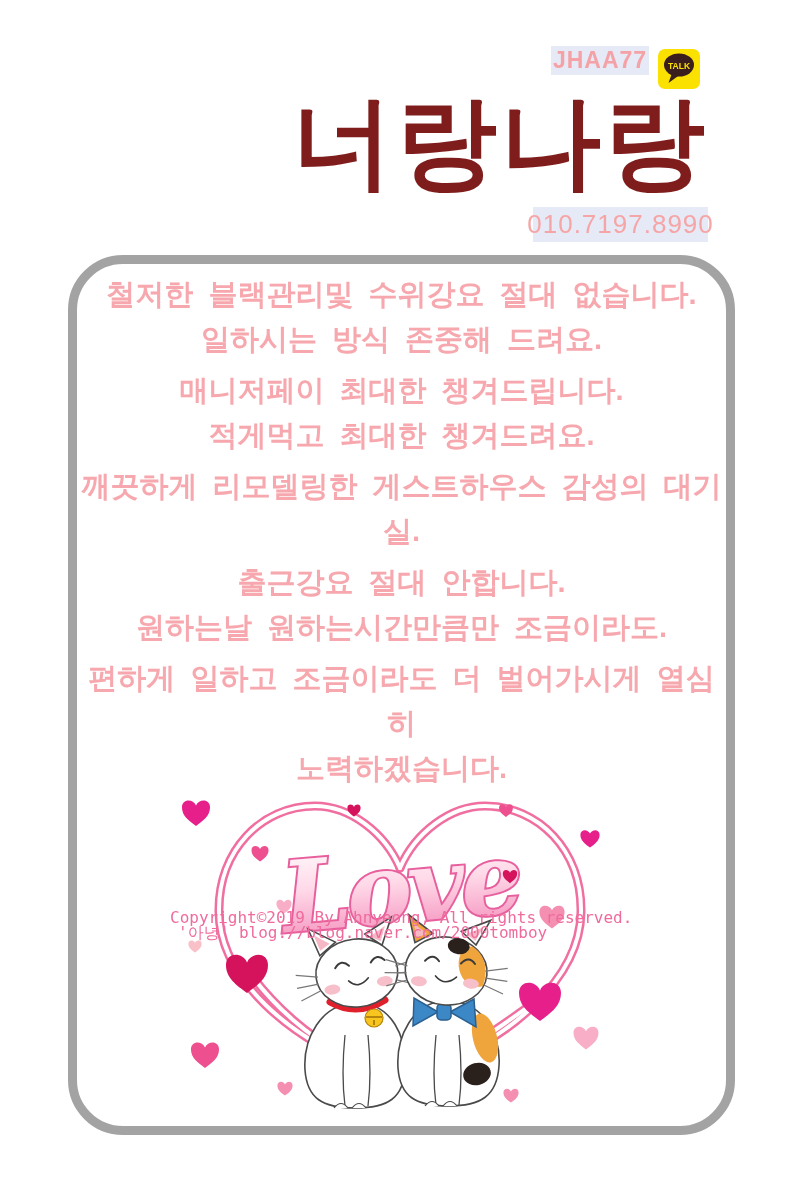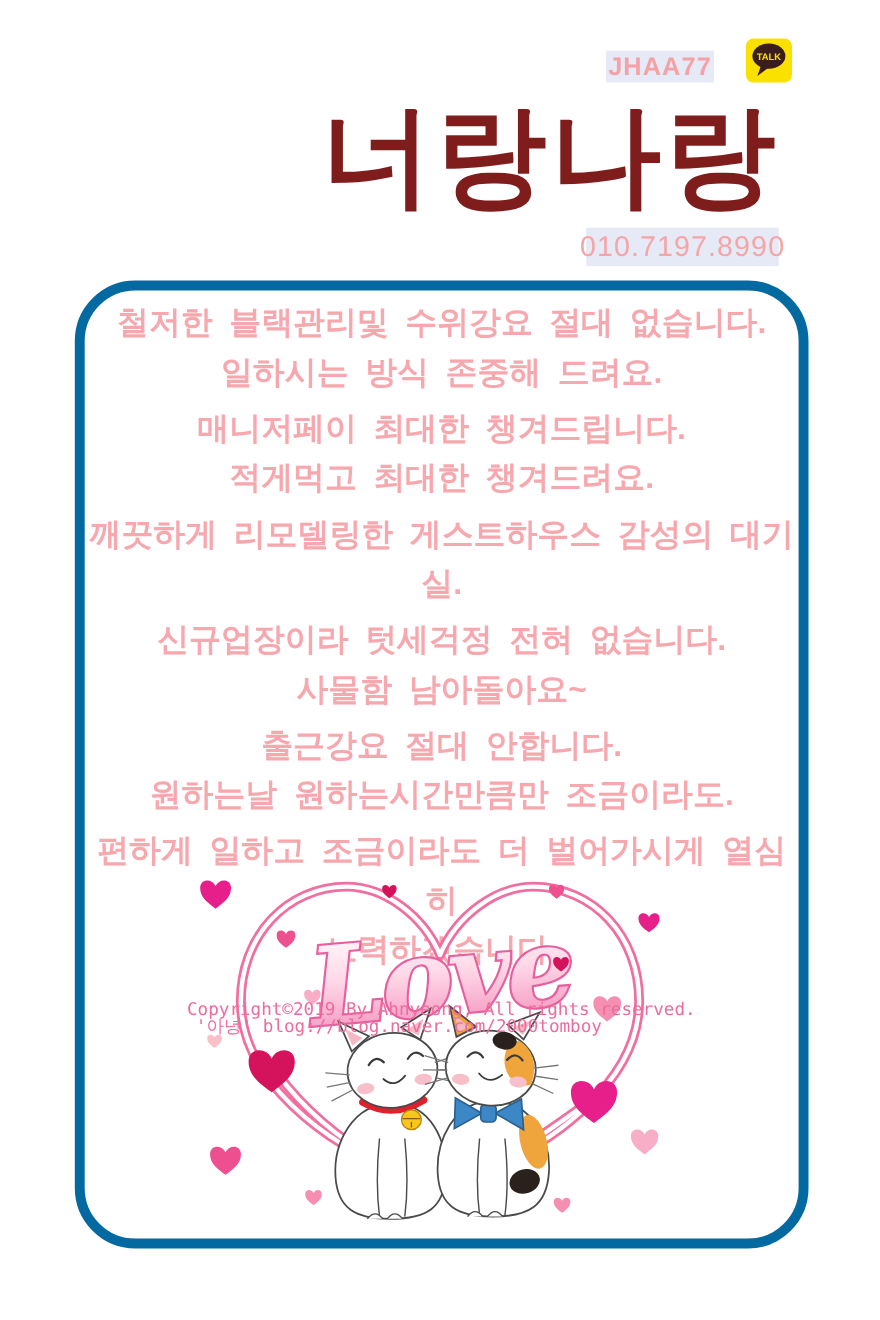--- a/index.html
+++ b/index.html
@@ -7,39 +7,39 @@
   body { background: #ffffff; font-family: "Liberation Sans", sans-serif; overflow: hidden; }
   .page { position: relative; width: 800px; height: 1200px; background: #fff; }
 
   
   .kakao-id-badge {
     position: absolute; left: 551px; top: 46px; width: 98px; height: 29px;
     background: #e6e9f6; display: flex; align-items: center; justify-content: center;
     color: #f4a2a6; font-weight: bold; font-size: 23px; letter-spacing: 1px;
   }
   .kakao-icon {
-    position: absolute; left: 658px; top: 35px; width: 42px; height: 40px;
+    position: absolute; left: 658px; top: 49px; width: 42px; height: 40px;
     background: #fae100; border-radius: 7px;
-    display: flex; align-items: center; justify-content: center; margin-left: 20px;
+    display: flex; align-items: center; justify-content: center;
   }
   .page-title {
     position: absolute; left: 230px; top: 80px; width: 540px; height: 130px;
     text-align: center; color: #7f1d1d; font-size: 101px; font-weight: bold;
     letter-spacing: 3px; line-height: 125px; white-space: nowrap;
   }
   .phone-badge {
     position: absolute; left: 533px; top: 207px; width: 175px; height: 35px;
     background: #e6e9f6; display: flex; align-items: center; justify-content: center;
     color: #f6a5a6; font-weight: normal; font-size: 26px; letter-spacing: 1px;
   }
 
   
   .notice-box {
     position: absolute; left: 68px; top: 255px; width: 667px; height: 880px;
-    border: 9px solid #0369a1; border-radius: 55px;
+    border: 9px solid #a3a3a3; border-radius: 55px;
     padding-top: 8px; overflow: hidden;
   }
   .notice-text { text-align: center; color: #f7a8ae; font-weight: bold;
     font-size: 29px; line-height: 45px; word-spacing: 7px; }
   .notice-text p { margin-bottom: 6px; }
 
   
   .illustration { position: absolute; left: 0; top: 780px; width: 800px; height: 355px; }
   .copyright {
     position: absolute; left: 170px; top: 910px; color: #ef6b9d;
@@ -79,24 +79,20 @@
       <p>
         <span>철저한 블랙관리및 수위강요 절대 없습니다.</span><br>
         <span>일하시는 방식 존중해 드려요.</span>
       </p>
       <p>
         <span>매니저페이 최대한 챙겨드립니다.</span><br>
         <span>적게먹고 최대한 챙겨드려요.</span>
       </p>
       <p>
         <span>깨끗하게 리모델링한 게스트하우스 감성의 대기실.</span>
-      </p>
-      <p>
-        <span>신규업장이라 텃세걱정 전혀 없습니다.</span><br>
-        <span>사물함 남아돌아요~</span>
       </p>
       <p>
         <span>출근강요 절대 안합니다.</span><br>
         <span>원하는날 원하는시간만큼만 조금이라도.</span>
       </p>
       <p>
         <span>편하게 일하고 조금이라도 더 벌어가시게 열심히</span><br>
         <span>노력하겠습니다.</span>
       </p>
     </div>

